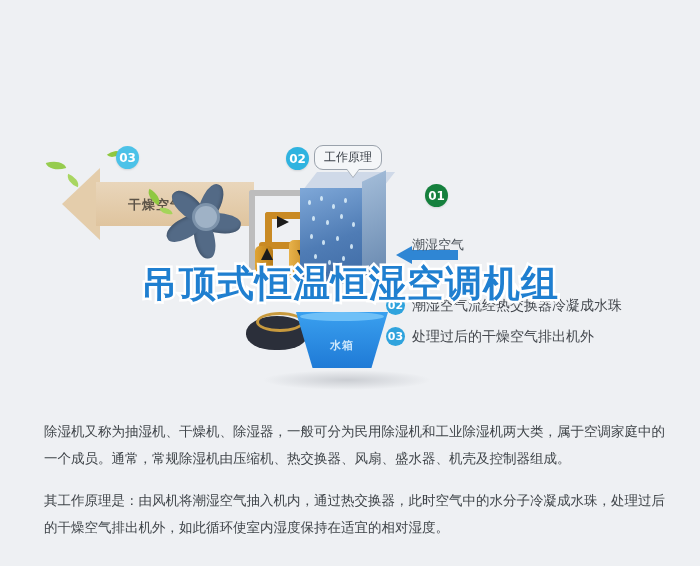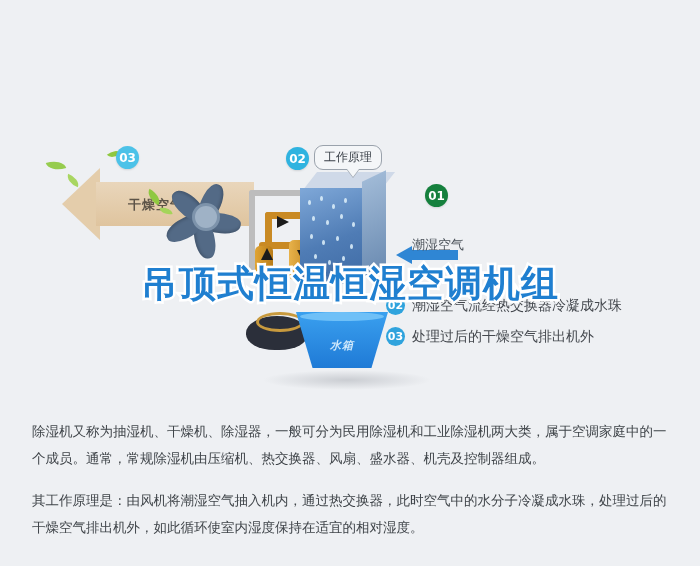--- a/index.html
+++ b/index.html
@@ -131,21 +131,21 @@
     background:#dff1fb;
   }
 
   
   .humid-arrow{position:absolute;left:396px;top:246px;width:62px;height:18px;}
   .humid-arrow .hb{position:absolute;left:14px;top:4px;width:48px;height:10px;background:#2f86d4;}
   .humid-arrow .hh{position:absolute;left:0;top:0;width:0;height:0;
     border-top:9px solid transparent;border-bottom:9px solid transparent;border-right:16px solid #2f86d4;}
 
   
-  .tank{position:absolute;left:296px;top:312px;width:92px;height:70px;font-style:italic;}
+  .tank{position:absolute;left:296px;top:312px;width:92px;height:70px;}
   .tank .tk{
     position:absolute;left:0;top:0;width:92px;height:56px;
     background:linear-gradient(180deg,#3aa0ef 0%,#1f7ad6 100%);
     clip-path:polygon(0 0,100% 0,82% 100%,18% 100%);
   }
   .tank .lip{
     position:absolute;left:4px;top:0;width:84px;height:9px;border-radius:50%;
     background:#6fc0f7;
   }
   .tank .lbl{
@@ -214,21 +214,21 @@
     margin-top:19px;
   }
   .watermark .wl{display:block;}
 
   
   .body-text{
     position:absolute;left:32px;top:418px;width:640px;
     font-size:13.5px;color:#3f4449;line-height:2.02;
     font-family:"DejaVu Sans","Liberation Sans",sans-serif;
   }
-  .body-text p{margin:0 0 14px 0;}
+  .body-text p{margin:0 0 14px 12px;}
 </style>
 </head>
 <body>
 
 <div class="page">
 
   <div class="banner">
 
 
     <div class="swoosh">

